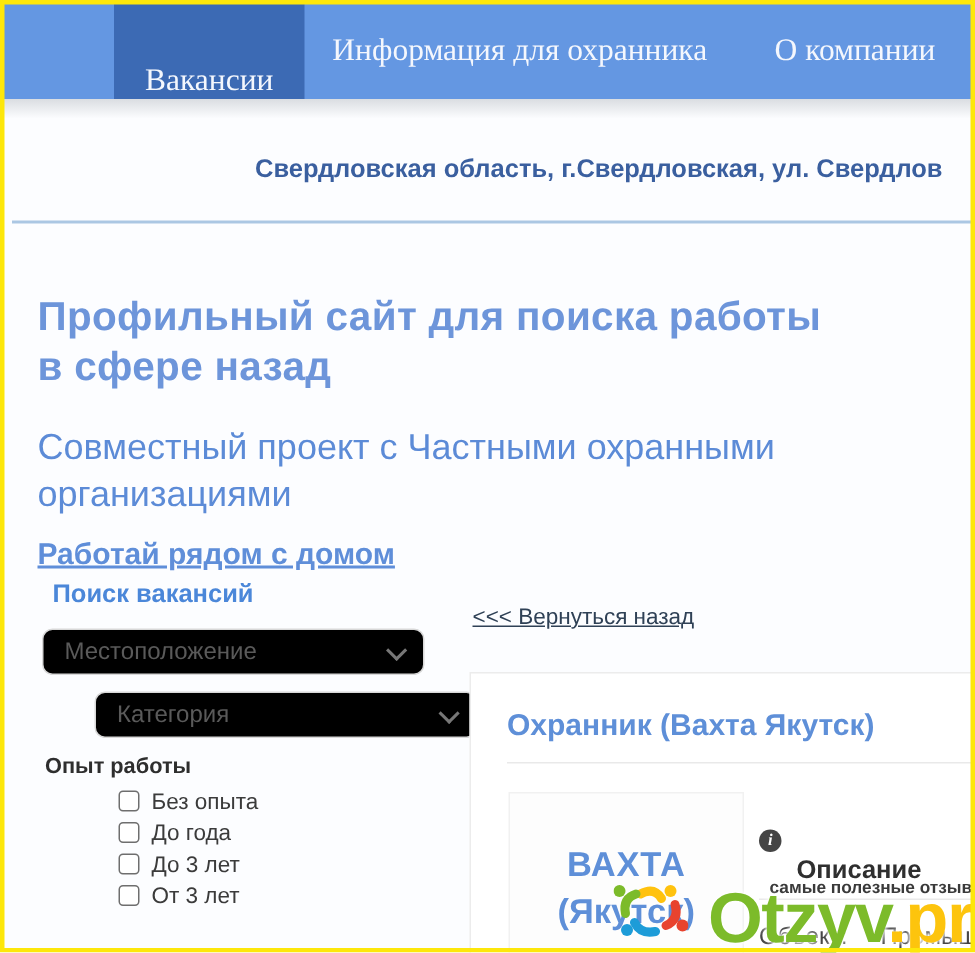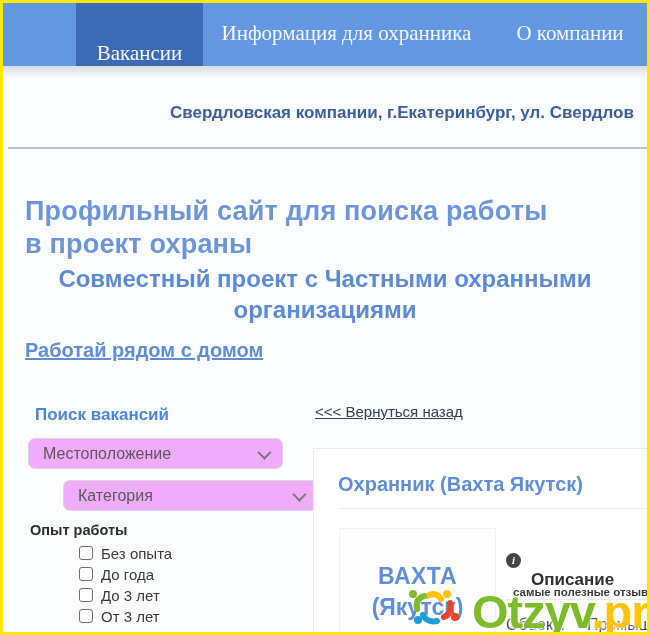--- a/index.html
+++ b/index.html
@@ -32,29 +32,29 @@
   .address{
     position:absolute;top:103px;left:170px;right:0;height:22px;
     font-size:17px;font-weight:bold;color:#3a5f9f;
     white-space:nowrap;overflow:hidden;
   }
   .top-rule{position:absolute;top:147px;left:8px;right:0;height:2px;background:#abc7e3;}
 
   
   .hero{position:absolute;left:25px;top:195px;width:600px;}
   .hero-title{font-size:27px;font-weight:bold;color:#6d95da;line-height:33px;letter-spacing:.2px;}
-  .hero-sub{font-size:24px;font-weight:bold;color:#5c8bd7;line-height:31px;margin-top:2px;text-align:center;}
+  .hero-sub{font-size:24px;font-weight:normal;color:#5c8bd7;line-height:31px;margin-top:22px;}
   .hero-tag{font-size:20px;font-weight:bold;color:#5f8ed9;margin-top:14px;text-decoration:underline;}
 
   
-  .sidebar{position:absolute;left:25px;top:405px;width:258px;}
+  .sidebar{position:absolute;left:25px;top:386px;width:258px;}
   .search-title{font-size:17px;font-weight:bold;color:#4b87d9;padding-left:10px;height:20px;}
   .select-box{
     margin:13px 0 0 3px;width:255px;height:31px;box-sizing:border-box;
-    border:1px solid #d8d8d8;border-radius:7px;background:#f0abfc;
+    border:1px solid #d8d8d8;border-radius:7px;background:#000000;
     display:flex;align-items:center;justify-content:space-between;
     padding:0 14px;font-size:16px;color:#5a5a5a;cursor:pointer;
   }
   .select-box + .select-box{margin-top:11px;margin-left:38px;}
   .chev{width:8px;height:8px;border-right:2px solid #777;border-bottom:2px solid #777;
         transform:rotate(45deg) translateY(-2px);}
   .filter-title{font-size:14.5px;font-weight:bold;color:#2e2e2e;padding-left:5px;margin-top:12px;height:15px;line-height:15px;}
   .cb-grid{display:flex;flex-wrap:wrap;padding-left:10px;margin-top:7px;}
   .cb-item{display:flex;align-items:center;width:128px;height:16px;margin-bottom:5px;padding-left:44px;}
   .cb-box{width:14px;height:14px;border:1.6px solid #6e6e6e;border-radius:3px;background:#fff;
@@ -117,27 +117,27 @@
     </div>
   <div class="nav-tab t2">
       <span>Информация для охранника</span>
     </div>
   <div class="nav-tab t3">
       <span>О компании</span>
     </div>
 </div>
 <div class="nav-shadow"></div>
 
-<div class="address">Свердловская компании, г.Екатеринбург, ул. Свердлов</div>
+<div class="address">Свердловская область, г.Свердловская, ул. Свердлов</div>
 <div class="top-rule"></div>
 
 <div class="hero">
   <div class="hero-title">
     <div>Профильный сайт для поиска работы</div>
-    <div>в проект охраны</div>
+    <div>в сфере назад</div>
   </div>
   <div class="hero-sub">
     <div>Совместный проект с Частными охранными</div>
     <div>организациями</div>
   </div>
   <div class="hero-tag">Работай рядом с домом</div>
 </div>
 
 <div class="sidebar">
   <div class="search-title">Поиск вакансий</div>

